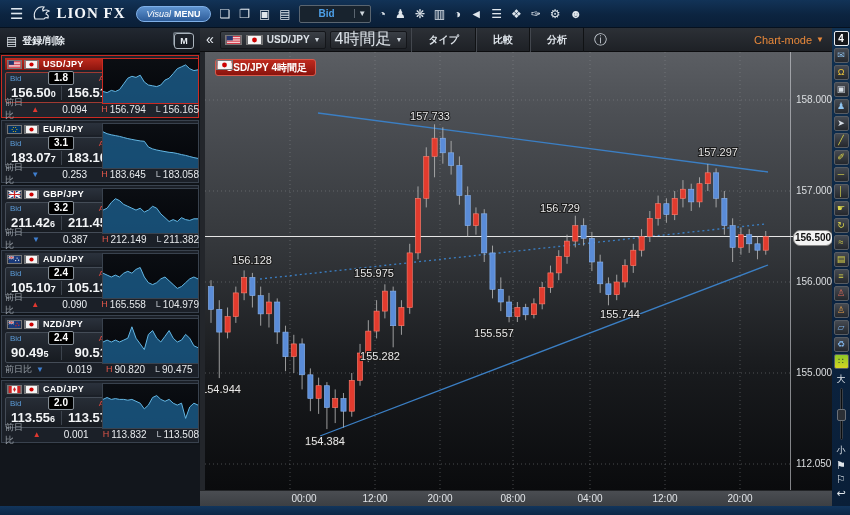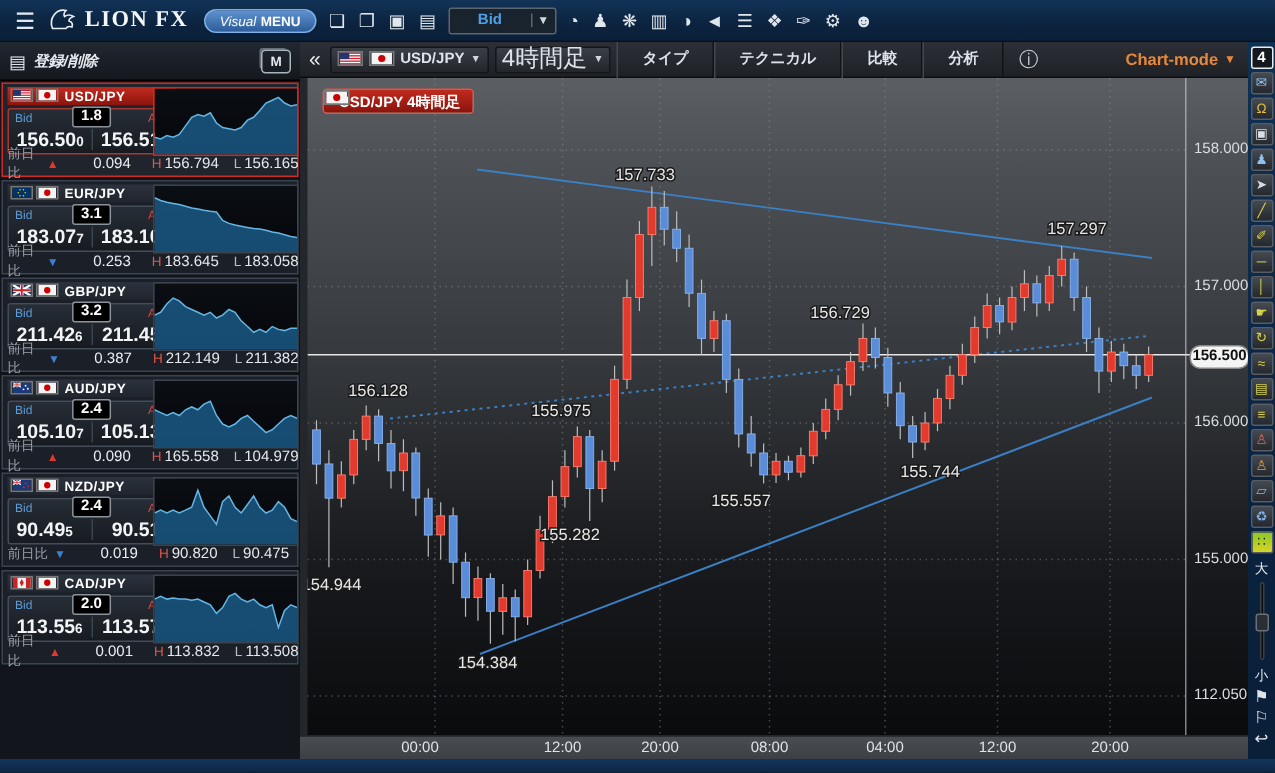--- a/index.html
+++ b/index.html
@@ -34,21 +34,21 @@
   .bid-select .car { width:16px; text-align:center; color:#cfd6dd; font-size:8px;
     border-left:1px solid #5a6570; }
 
   
   .sidebar { position:absolute; left:0; top:28px; width:200px; height:478px;
     background:#101419; }
   .sb-head { height:26px; display:flex; align-items:center; padding:0 6px;
     color:#e6ebf0; background:linear-gradient(180deg,#222831,#14181e);
     border-bottom:1px solid #000; }
   .sb-head .ic { font-size:12px; margin-right:5px; color:#dfe6ec; cursor:pointer; }
-  .sb-head .t { font-size:10px; font-weight:bold;font-style:italic; }
+  .sb-head .t { font-size:10px; font-weight:bold; }
   .m-btn { margin-left:auto; width:20px; height:16px; border:1px solid #aab4bd;
     border-radius:3px; color:#e6ebf0; font-size:9px; font-weight:bold; text-align:center;
     line-height:14px; cursor:pointer; box-shadow:-2px -2px 0 -1px #66707a; }
   .tile { position:relative; height:63px; margin:1px 1px 2px 1px; background:#1b2028;
     border:1px solid #39424e; }
   .tile.sel { border:1px solid #cc2a22; background:#20242c; }
   .t-name { position:absolute; left:3px; top:2px; width:112px; height:12px; display:flex;
     align-items:center; gap:2px; padding:0 2px;
     background:linear-gradient(180deg,#2b323d,#20252d); }
   .tile.sel .t-name { background:linear-gradient(180deg,#c22b1e,#8c150e); }
@@ -89,21 +89,21 @@
   .collapse { font-size:14px; color:#e8edf2; margin:0 6px 2px 6px; cursor:pointer; }
   .pair-sel,.tf-sel { display:flex; align-items:center; gap:4px; height:18px;
     background:linear-gradient(180deg,#3a3f46,#23262b); border:1px solid #14161a;
     border-radius:2px; padding:0 4px; margin-right:4px; cursor:pointer; }
   .pair-sel .pnm { font-size:10px; font-weight:bold; }
   .car2 { font-size:7px; color:#cfd6dd; }
   .hbtn { height:24px; line-height:24px; padding:0 16px; font-size:10px; font-weight:bold;
     border-left:1px solid #43474e; border-right:1px solid #101214; cursor:pointer; }
   .info-ic { font-size:13px; color:#c9d0d7; margin-left:10px; cursor:pointer; }
   .cmode { margin-left:auto; margin-right:8px; color:#e8883a; font-size:11px;
-    font-weight:bold; cursor:pointer; display:flex; align-items:center; gap:4px; }
+    font-weight:normal; cursor:pointer; display:flex; align-items:center; gap:4px; }
   .cmode .car3 { font-size:8px; }
 
   .plot { position:absolute; left:5px; top:24px; width:627px; height:438px;
     background:linear-gradient(180deg,#5b5e63 0%,#4c4f54 14%,#36393d 42%,#191b1e 72%,#0a0b0d 100%); }
   .plot svg { position:absolute; left:0; top:0; }
   .grid { stroke:#909396; stroke-width:1; stroke-dasharray:1,3; opacity:.45; }
   .ann { fill:#e8e8e8; font-size:11px; font-family:"Liberation Sans","DejaVu Sans",sans-serif;
     text-anchor:middle; paint-order:stroke; stroke:#1a1a1a; stroke-width:2px; }
   .y-axis { position:absolute; left:585px; top:0; width:42px; height:438px;
     border-left:1px solid rgba(210,212,216,.6); }
@@ -464,21 +464,20 @@
               <circle cx="8.5" cy="5" r="3" fill="#c00"></circle>
             </svg></span>
         <span class="pnm">USD/JPY</span>
         <span class="car2">▼</span>
       </span>
       <span class="tf-sel">
         <span class="pnm">4時間足</span>
         <span class="car2">▼</span>
       </span>
       <span class="hbtn">タイプ</span>
-      <span class="hbtn">テクニカル</span>
       <span class="hbtn">比較</span>
       <span class="hbtn">分析</span>
       <span class="info-ic">ⓘ</span>
       <span class="cmode">
         <span>Chart-mode</span>
         <span class="car3">▼</span>
       </span>
     </div>
 
     <div class="plot">
@@ -672,21 +671,21 @@
           <span class="y-lab" style="top:42px">158.000</span>
           <span class="y-lab" style="top:133px">157.000</span>
           <span class="y-lab" style="top:224px">156.000</span>
           <span class="y-lab" style="top:315px">155.000</span>
           <span class="y-lab" style="top:406px">112.050</span>
           <span class="y-cur" style="top:177.5px">156.500</span>
         </div>
     </div>
 
     <div class="t-axis" id="t-axis">
-        <span class="t-lab" style="left:80px">00:00</span>
+        <span class="t-lab" style="left:104px">00:00</span>
         <span class="t-lab" style="left:175px">12:00</span>
         <span class="t-lab" style="left:240px">20:00</span>
         <span class="t-lab" style="left:313px">08:00</span>
         <span class="t-lab" style="left:390px">04:00</span>
         <span class="t-lab" style="left:465px">12:00</span>
         <span class="t-lab" style="left:540px">20:00</span>
       </div>
 
     <div class="rtools" id="rtools">
         <span class="wcount">4</span>

